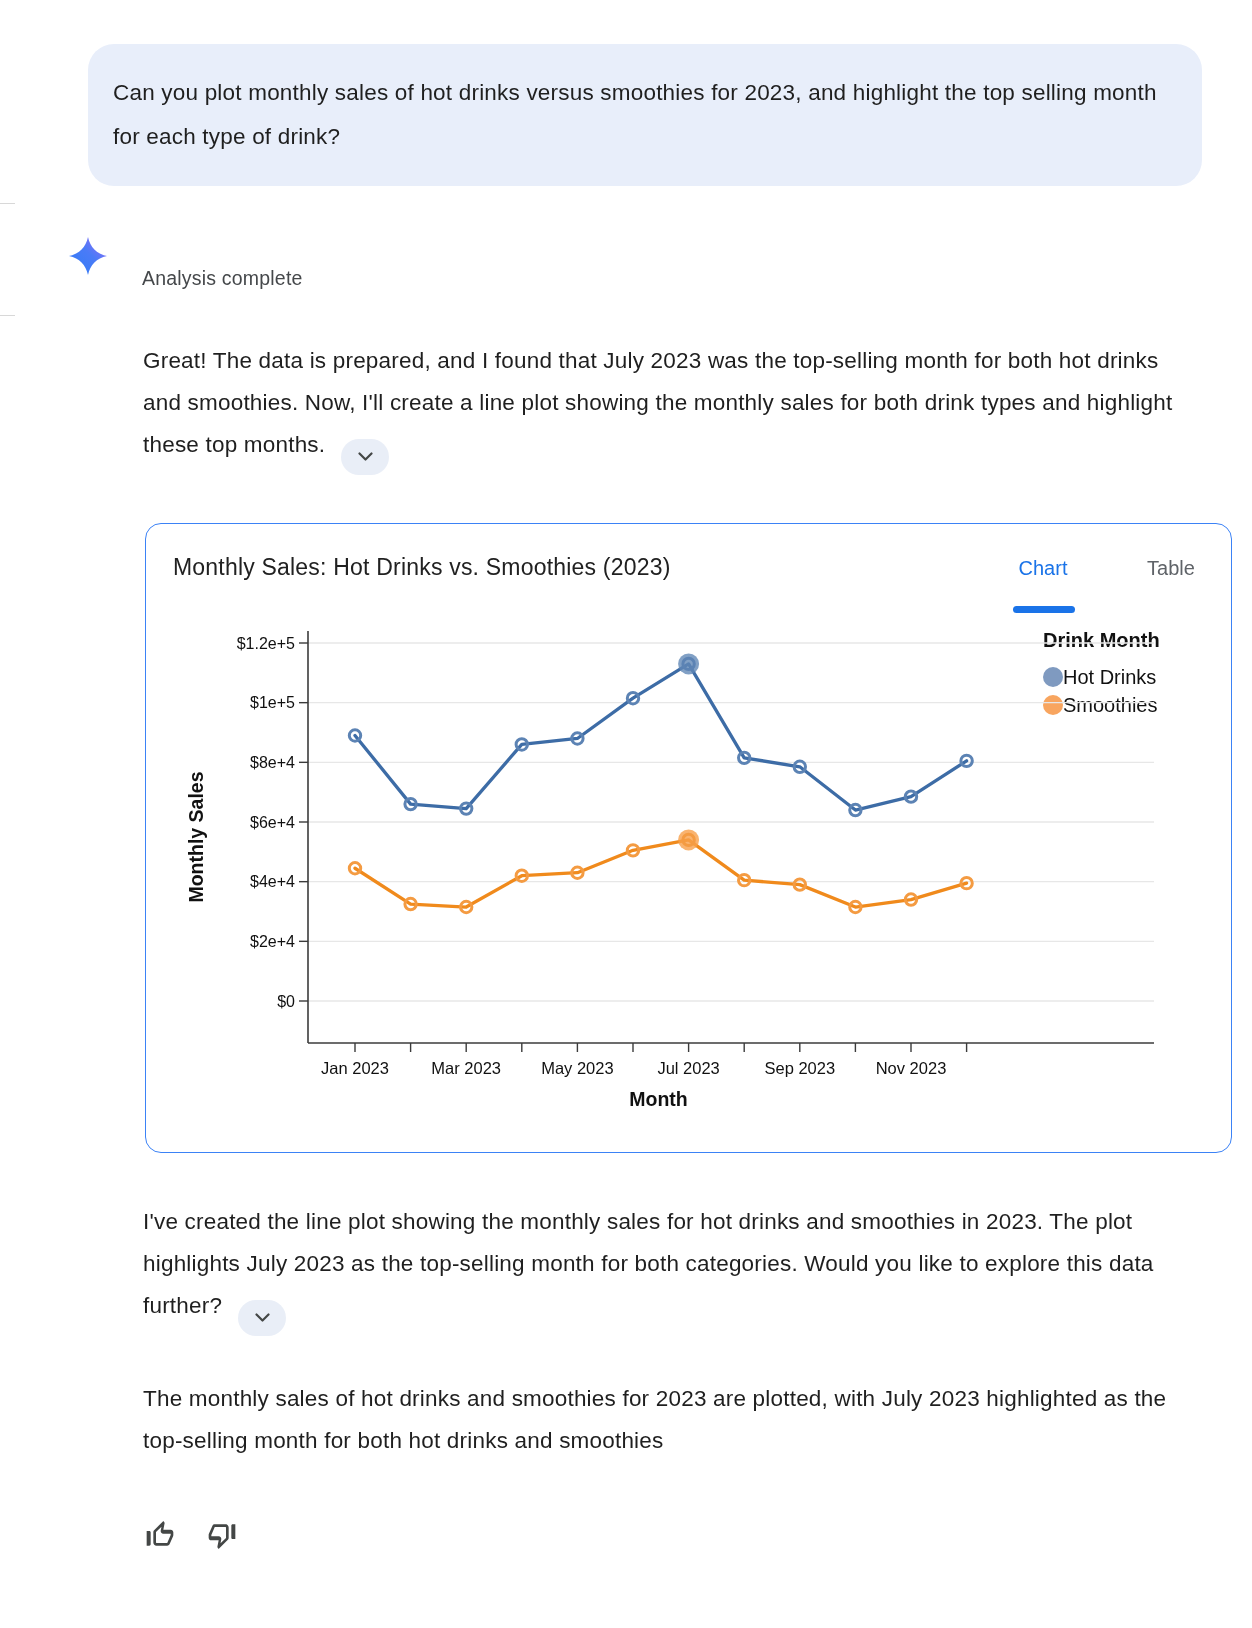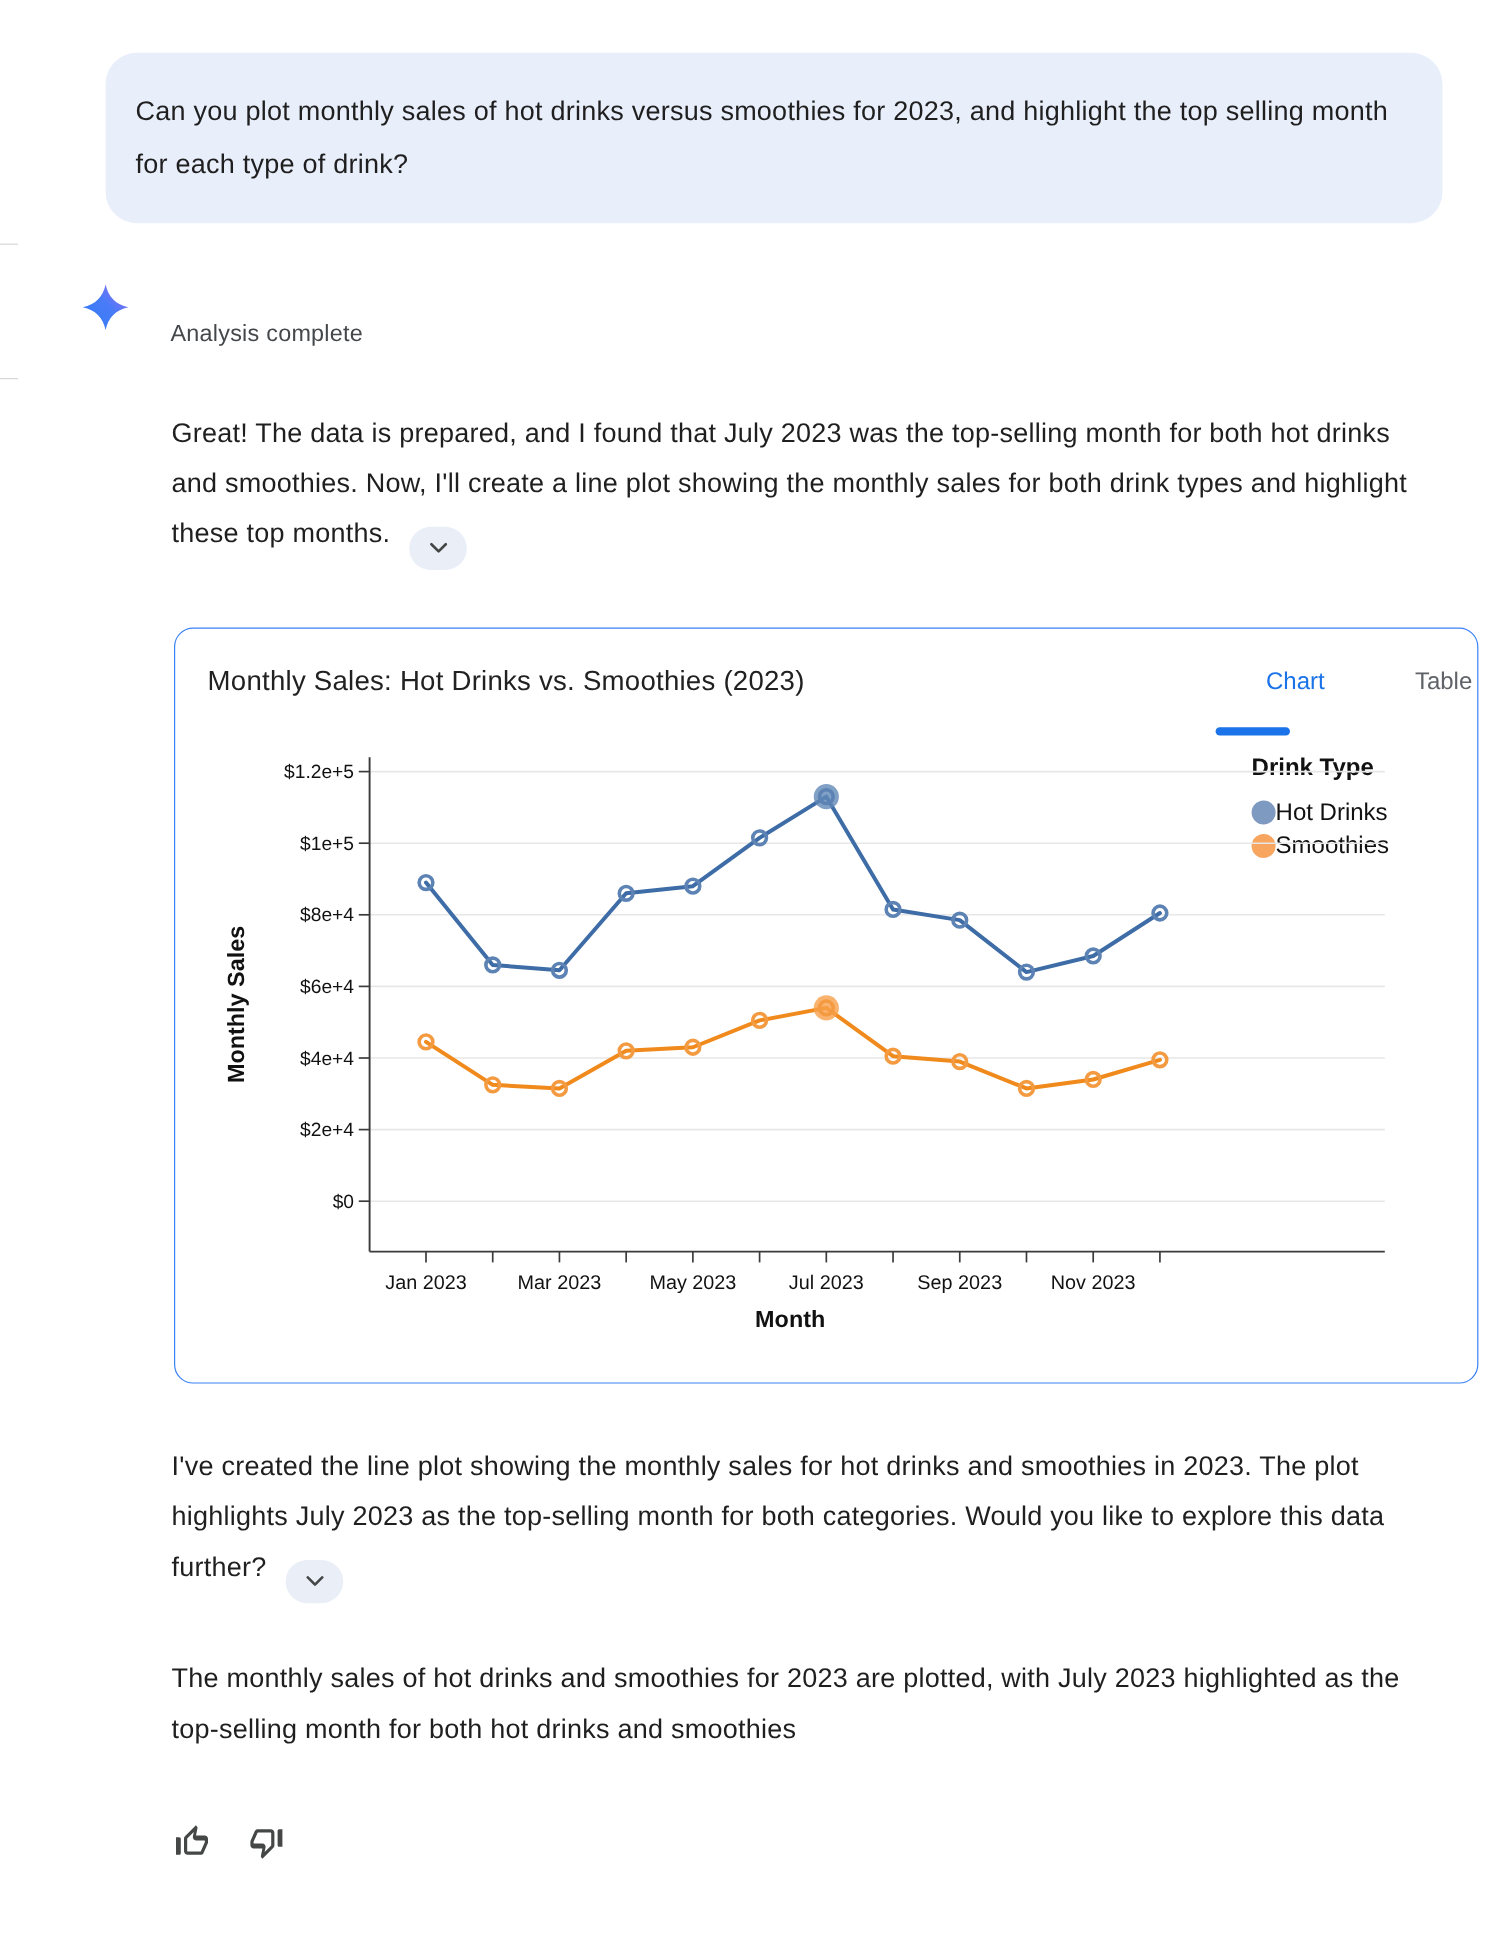--- a/index.html
+++ b/index.html
@@ -24,22 +24,22 @@
   .p2 { top:1201px; }
   .p3 { top:1378px; }
 
   .pill { display:inline-flex; align-items:center; justify-content:center; width:48px; height:36px;
     border:none; border-radius:18px; background:#e9eef7; margin-left:16px; vertical-align:-9px; cursor:pointer; }
 
   .card { position:absolute; left:145px; top:523px; width:1087px; height:630px;
     background:#fff; border:1px solid #3b82f6; border-radius:16px; }
   .card-title { position:absolute; left:27px; top:30px; font-size:23px; font-weight:500; color:#212121; letter-spacing:.2px; }
   .tab { position:absolute; top:33px; font-size:20px; cursor:pointer; }
-  .tab-chart { left:909px; width:66px; color:#1a73e8; }
-  .tab-table { left:1024px; width:66px; text-align:center; color:#5f6368; }
+  .tab-chart { left:864px; width:66px; text-align:center; color:#1a73e8; }
+  .tab-table { left:992px; width:66px; text-align:center; color:#5f6368; }
   .tab-underline { position:absolute; left:867px; top:82px; width:62px; height:7px; border-radius:4px; background:#1a73e8; }
 
   .legend { position:absolute; left:897px; top:105px; }
   .legend-title { font-size:20px; font-weight:bold; color:#111; margin-bottom:11px; }
   .legend-item { display:flex; align-items:center; height:28px; font-size:20px; color:#111; }
   .legend-item .dot { width:20px; height:20px; border-radius:50%; flex:0 0 auto; }
 
   #plot { position:absolute; left:0; top:60px; }
   #plot text { font-family:"Liberation Sans", sans-serif; fill:#111; }
 
@@ -82,21 +82,21 @@
       </button>
   </div>
 
   <div class="card">
     <div class="card-title">Monthly Sales: Hot Drinks vs. Smoothies (2023)</div>
     <div class="tab tab-chart">Chart</div>
     <div class="tab tab-table">Table</div>
     <div class="tab-underline"></div>
 
     <div class="legend">
-      <div class="legend-title">Drink Type</div>
+      <div class="legend-title">Drink Month</div>
       <div class="legend-item">
         <span class="dot" style="background: rgb(127, 154, 192);"></span>
         <span>Hot Drinks</span>
       </div>
       <div class="legend-item">
         <span class="dot" style="background: rgb(248, 165, 95);"></span>
         <span>Smoothies</span>
       </div>
     </div>
 

